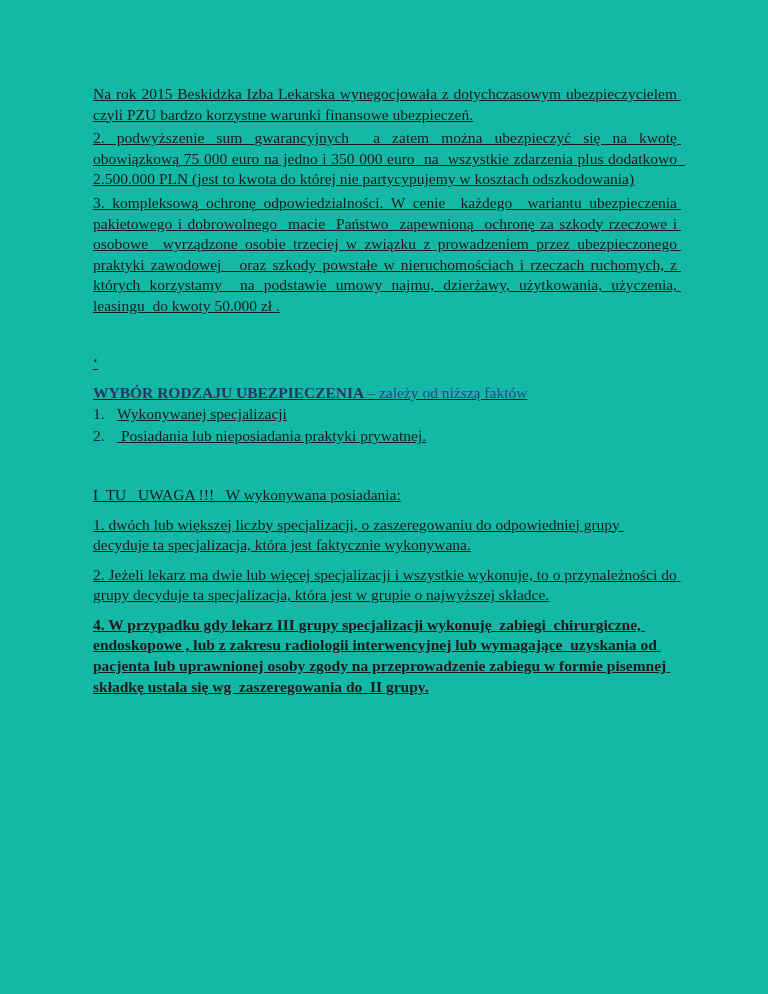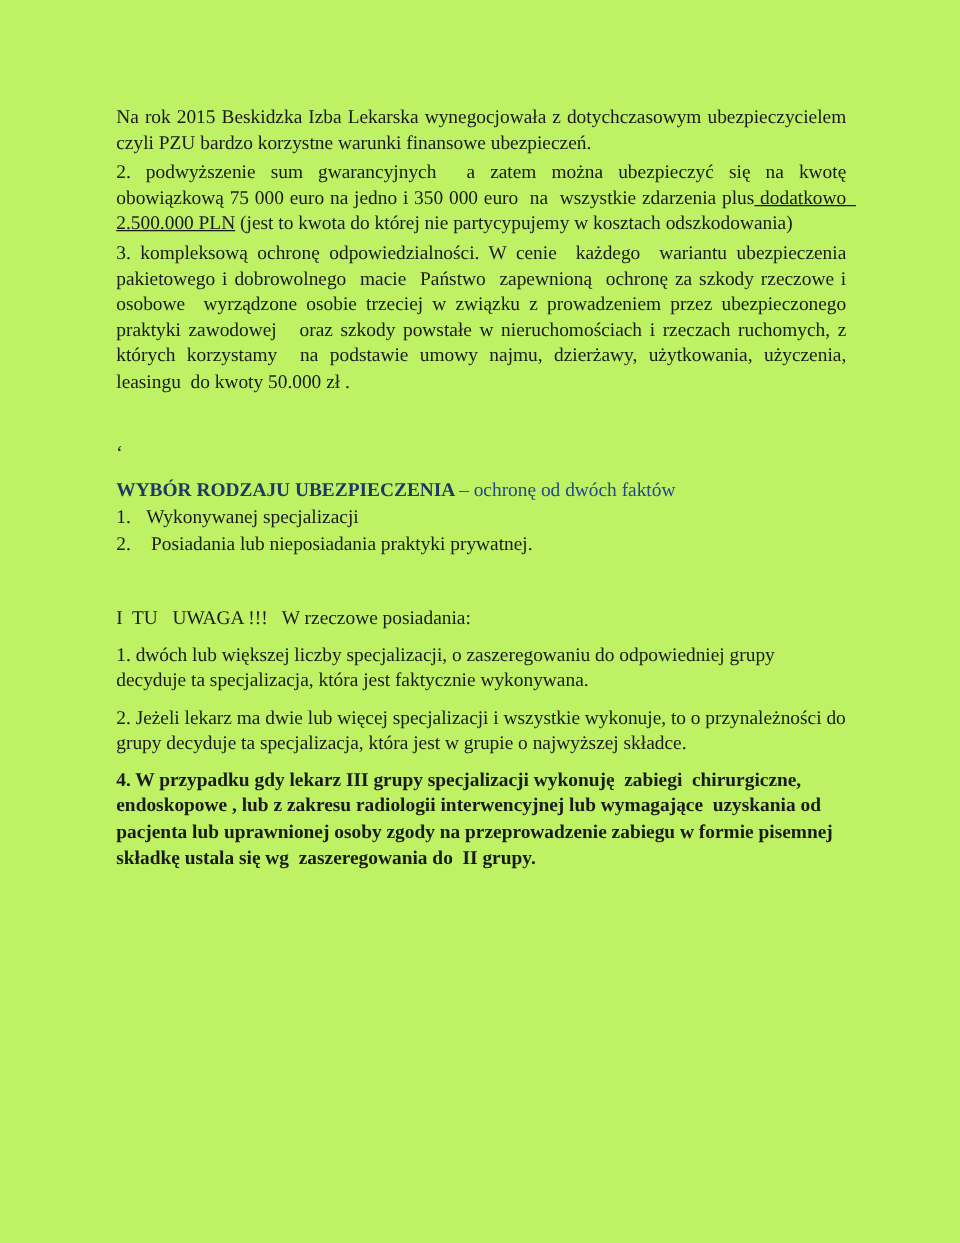--- a/index.html
+++ b/index.html
@@ -12,21 +12,22 @@
     height: 994px;
     overflow: hidden;
     font-family: "Liberation Serif", "DejaVu Serif", serif;
     color: var(--text-black, #1a1a1a);
   }
   .page {
     box-sizing: border-box;
     width: 768px;
     height: 994px;
     padding: 84px 91px 0 93px;
-    background: #bef264;
+    background: #14b8a6;
+    text-decoration: underline;
   }
   .page p {
     margin: 0 0 3px 0;
     font-size: 15.5px;
     line-height: 20.6px;
     white-space: pre-wrap;
   }
   .just { text-align: justify; }
   .bold { font-weight: bold; }
   .stray {
@@ -71,28 +72,28 @@
   <p class="just">Na rok 2015 Beskidzka Izba Lekarska wynegocjowała z dotychczasowym ubezpieczycielem czyli PZU bardzo korzystne warunki finansowe ubezpieczeń.</p>
 
 
 
   <p class="just"><span>2. podwyższenie sum gwarancyjnych  a zatem można ubezpieczyć się na kwotę obowiązkową 75 000 euro na jedno i 350 000 euro  na  wszystkie zdarzenia plus</span><u> dodatkowo  2.500.000 PLN</u><span> (jest to kwota do której nie partycypujemy w kosztach odszkodowania)</span></p>
 
   <p class="just">3. kompleksową ochronę odpowiedzialności. W cenie  każdego  wariantu ubezpieczenia pakietowego i dobrowolnego  macie  Państwo  zapewnioną  ochronę za szkody rzeczowe i osobowe  wyrządzone osobie trzeciej w związku z prowadzeniem przez ubezpieczonego praktyki zawodowej   oraz szkody powstałe w nieruchomościach i rzeczach ruchomych, z których korzystamy  na podstawie umowy najmu, dzierżawy, użytkowania, użyczenia, leasingu  do kwoty 50.000 zł .</p>
 
   <p class="stray">‘</p>
 
-  <p class="heading"><strong class="navy">WYBÓR RODZAJU UBEZPIECZENIA </strong><span class="blue">– ochronę od dwóch faktów</span></p>
+  <p class="heading"><strong class="navy">WYBÓR RODZAJU UBEZPIECZENIA </strong><span class="blue">– zależy od niższą faktów</span></p>
 
   <p class="li"><span class="num">1.</span><span>Wykonywanej specjalizacji</span></p>
 
   <p class="li"><span class="num">2.</span><span> Posiadania lub nieposiadania praktyki prywatnej.</span></p>
 
 
-  <p class="uwaga">I  TU   UWAGA !!!   W rzeczowe posiadania:</p>
+  <p class="uwaga">I  TU   UWAGA !!!   W wykonywana posiadania:</p>
 
   <p class="case">1. dwóch lub większej liczby specjalizacji, o zaszeregowaniu do odpowiedniej grupy decyduje ta specjalizacja, która jest faktycznie wykonywana.</p>
 
   <p class="case">2. Jeżeli lekarz ma dwie lub więcej specjalizacji i wszystkie wykonuje, to o przynależności do grupy decyduje ta specjalizacja, która jest w grupie o najwyższej składce.</p>
 
 
   <p class="case bold">4. W przypadku gdy lekarz III grupy specjalizacji wykonuję  zabiegi  chirurgiczne, endoskopowe , lub z zakresu radiologii interwencyjnej lub wymagające  uzyskania od pacjenta lub uprawnionej osoby zgody na przeprowadzenie zabiegu w formie pisemnej składkę ustala się wg  zaszeregowania do  II grupy.</p>
 
 </div>
 

